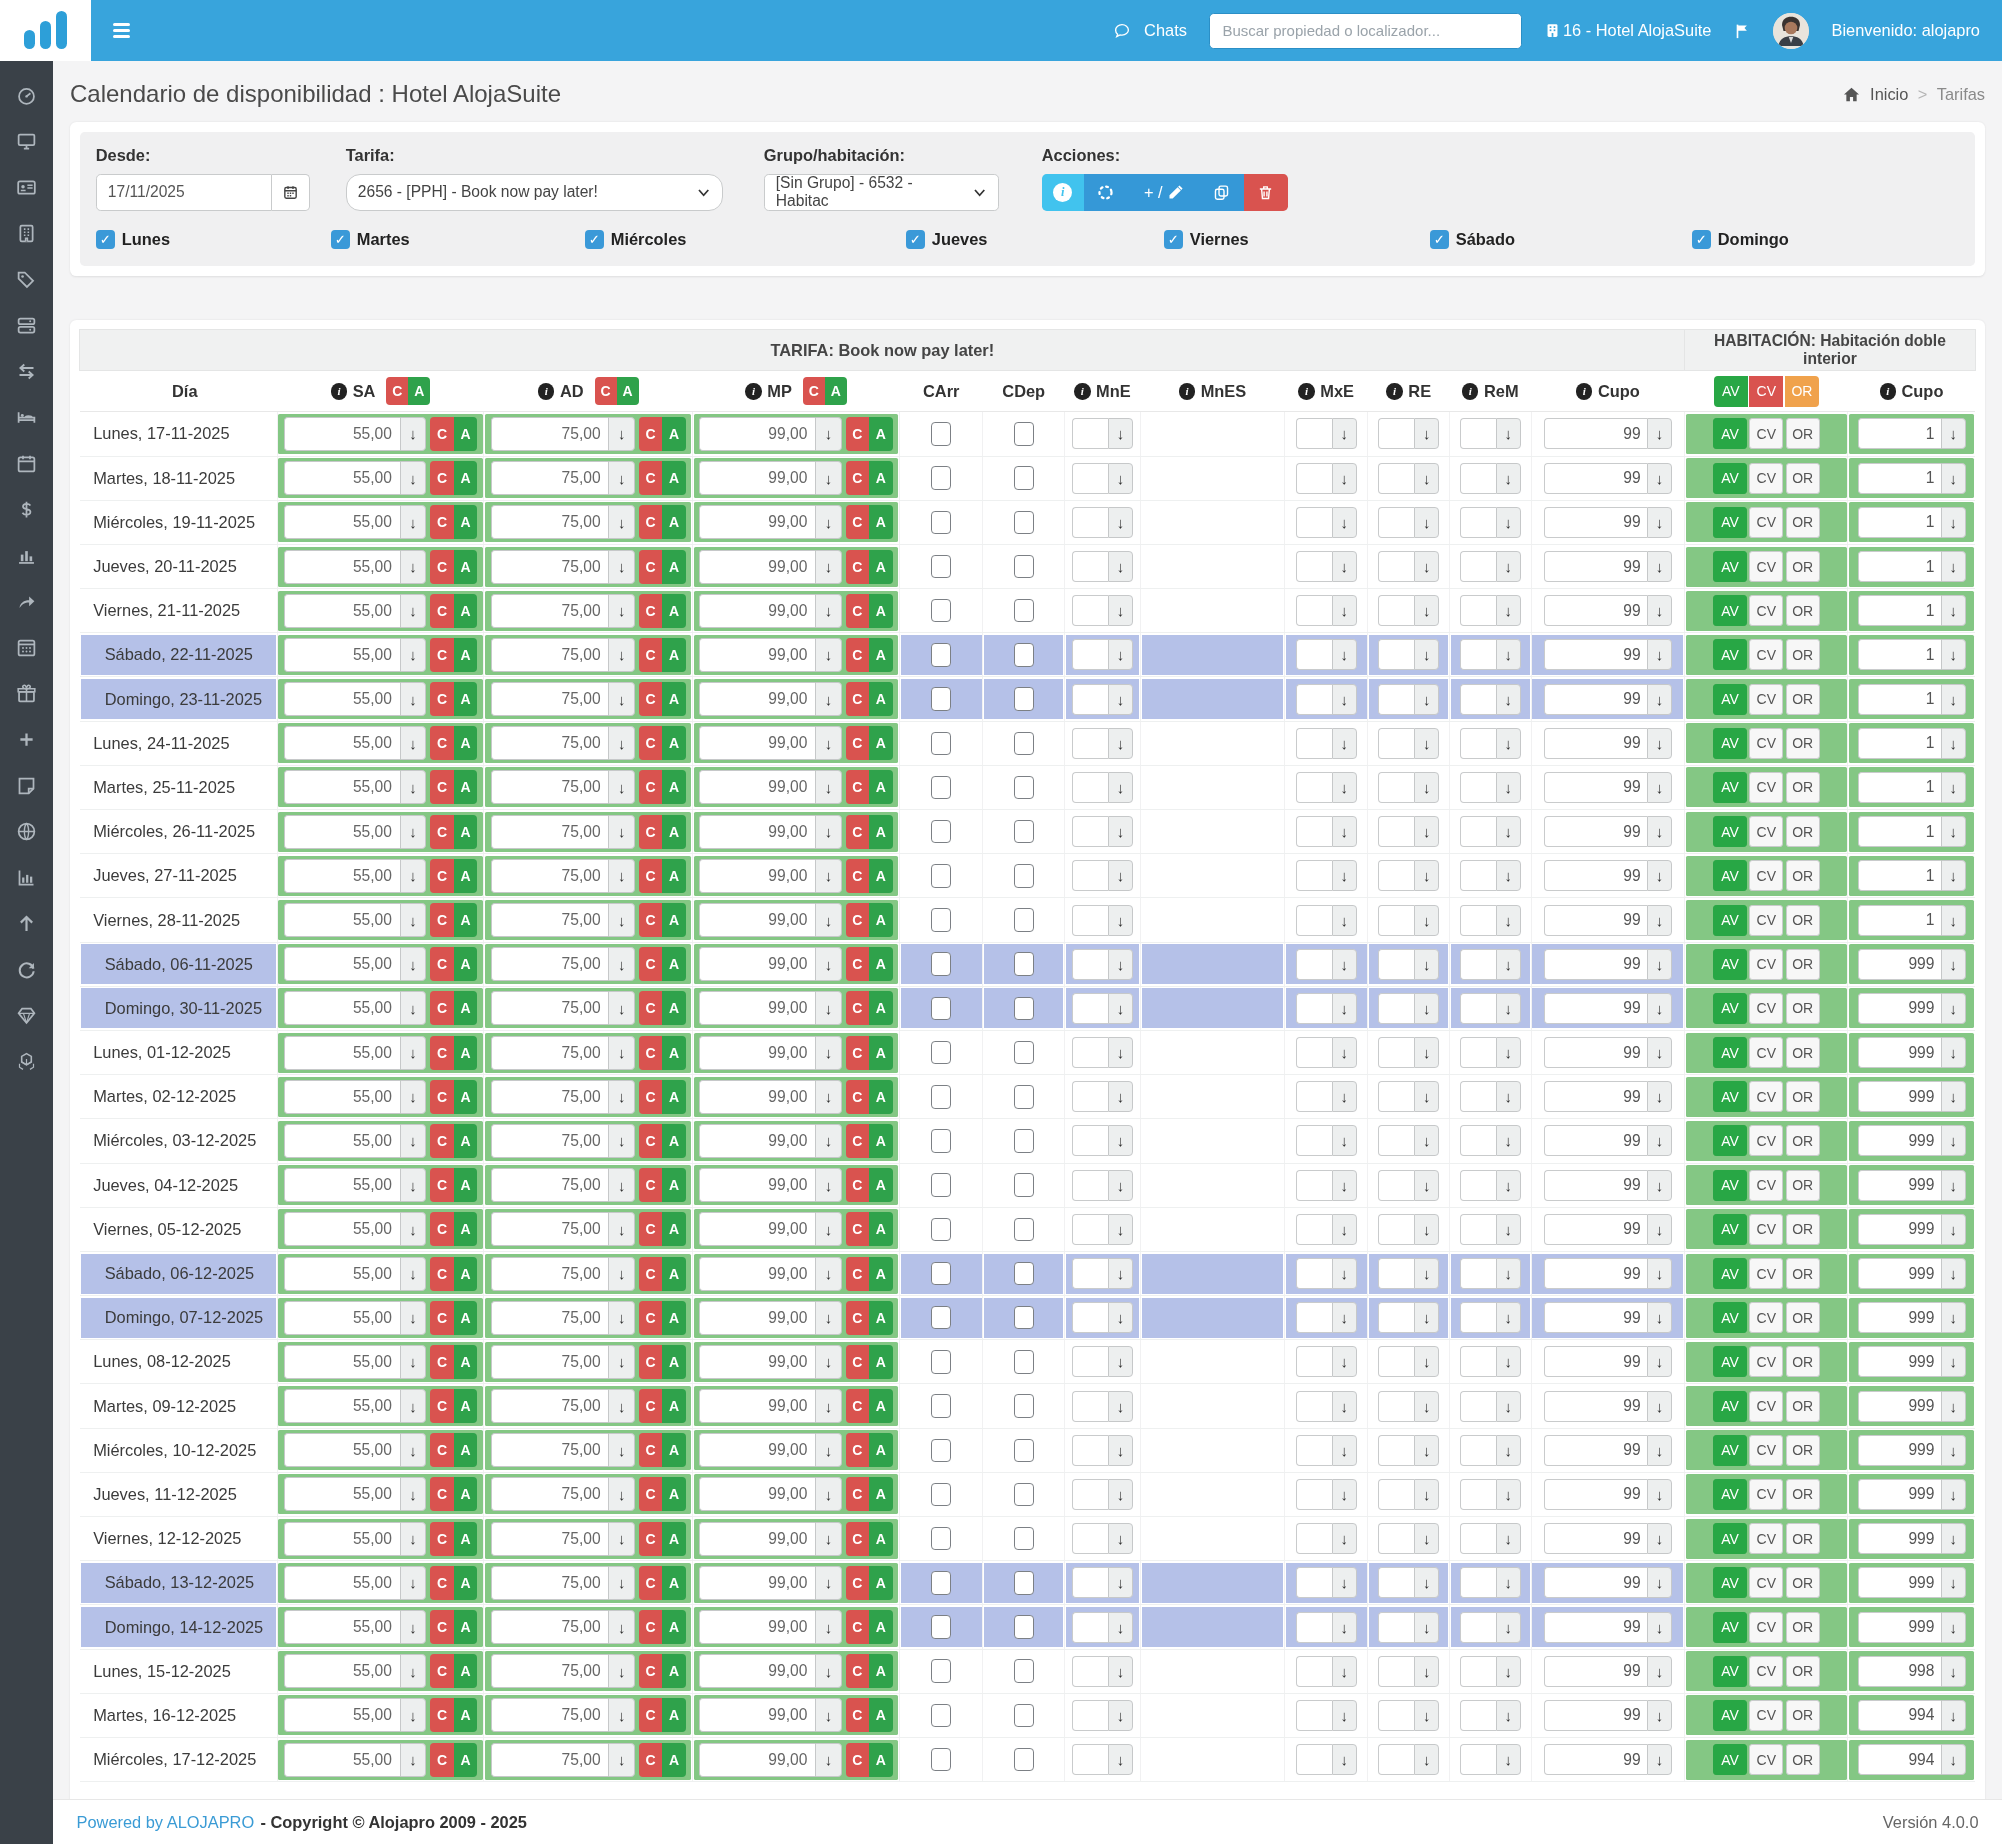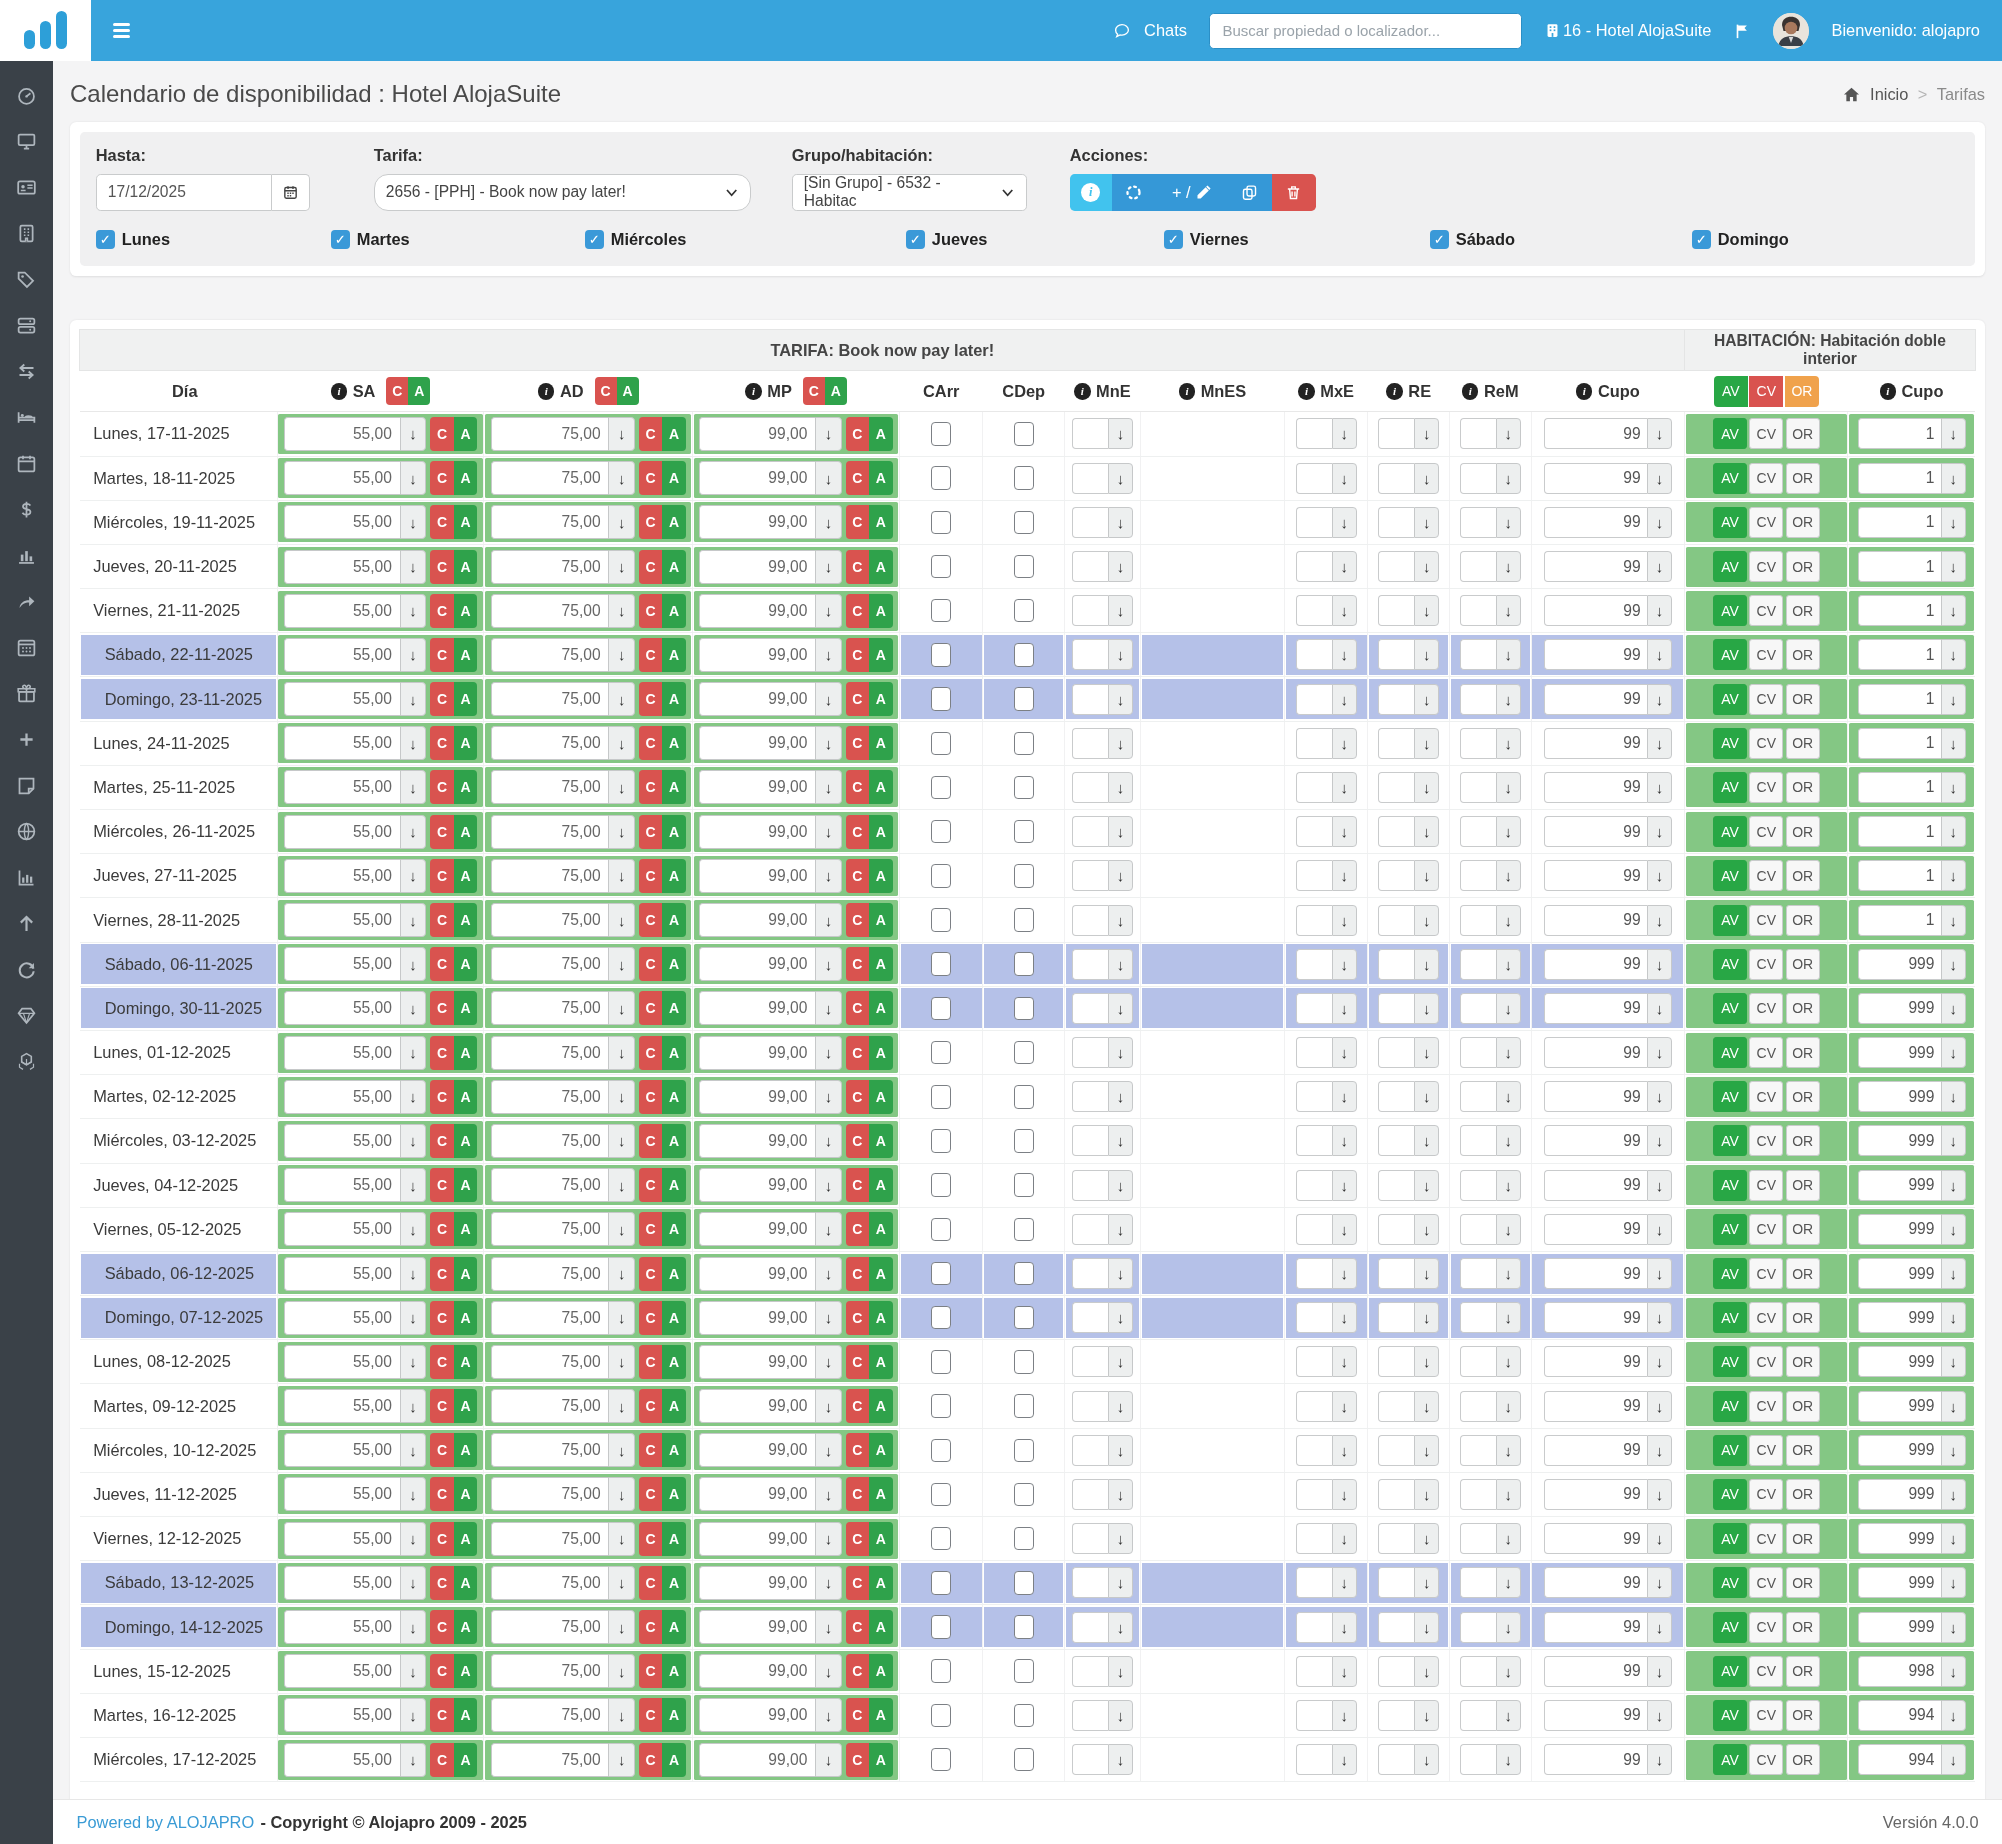--- a/index.html
+++ b/index.html
@@ -328,24 +328,24 @@
         </svg>
       <span>Inicio</span>
       <span class="bc-sep">&gt;</span>
       <span class="bc-last">Tarifas</span>
     </div>
   </div>
 
   <div class="card filter-card">
     <div class="filter-panel">
       <div class="frow">
-        <div class="ffield f-hasta">
-          <div class="flabel">Hasta:</div>
+        <div class="ffield f-desde">
+          <div class="flabel">Desde:</div>
           <div class="igroup">
-            <input class="dinput" value="17/12/2025" style="">
+            <input class="dinput" value="17/11/2025" style="">
             <button class="calbtn">
               <svg viewBox="0 0 24 24">
                   <rect x="4" y="5" width="16" height="15" rx="2" fill="none" stroke="currentColor" stroke-width="2"></rect>
                   <path d="M4 9.5h16M8.5 3v4M15.5 3v4" stroke="currentColor" stroke-width="2"></path>
                   <path d="M7.5 12h2v2h-2zM11 12h2v2h-2zM14.5 12h2v2h-2zM7.5 15.5h2v2h-2zM11 15.5h2v2h-2z" fill="currentColor"></path>
                 </svg>
             </button>
           </div>
         </div>
         <div class="ffield f-tarifa">

